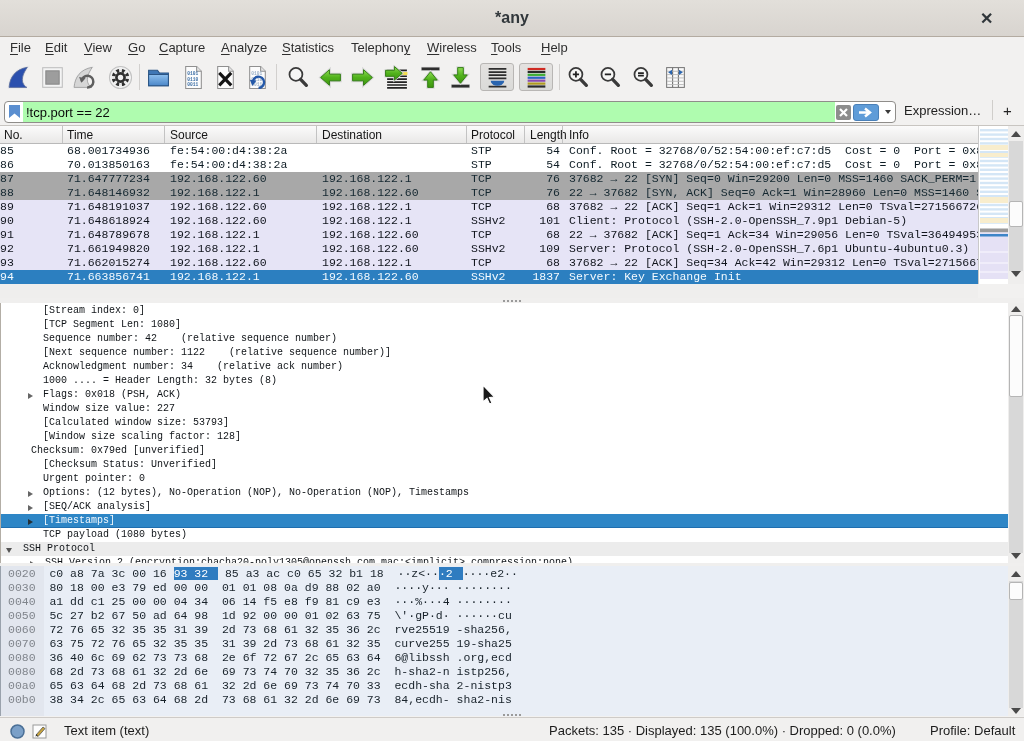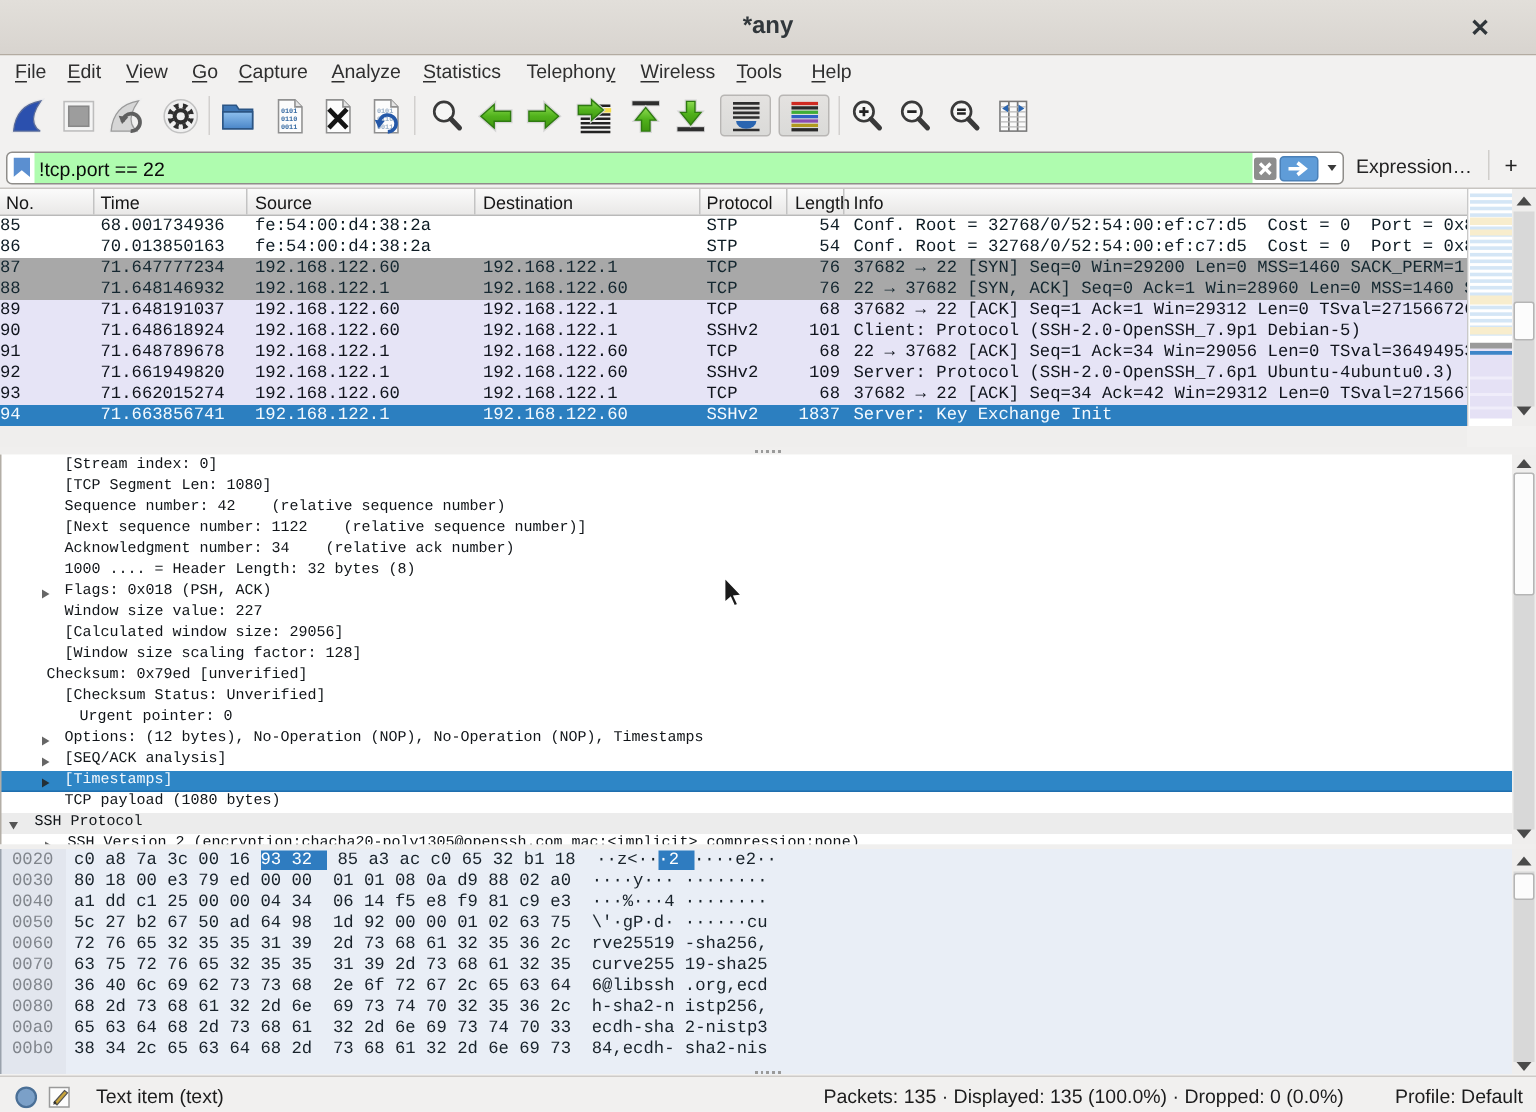--- a/index.html
+++ b/index.html
@@ -385,25 +385,25 @@
   </div>
 <div class="abs" id="details">
     <div class="abs dline" style="top:1px"><span class="tx" style="left:43px">[Stream index: 0]</span></div>
     <div class="abs dline" style="top:15px"><span class="tx" style="left:43px">[TCP Segment Len: 1080]</span></div>
     <div class="abs dline" style="top:29px"><span class="tx" style="left:43px">Sequence number: 42    (relative sequence number)</span></div>
     <div class="abs dline" style="top:43px"><span class="tx" style="left:43px">[Next sequence number: 1122    (relative sequence number)]</span></div>
     <div class="abs dline" style="top:57px"><span class="tx" style="left:43px">Acknowledgment number: 34    (relative ack number)</span></div>
     <div class="abs dline" style="top:71px"><span class="tx" style="left:43px">1000 .... = Header Length: 32 bytes (8)</span></div>
     <div class="abs dline" style="top:85px"><span class="exp" style="left:28px;"></span><span class="tx" style="left:43px">Flags: 0x018 (PSH, ACK)</span></div>
     <div class="abs dline" style="top:99px"><span class="tx" style="left:43px">Window size value: 227</span></div>
-    <div class="abs dline" style="top:113px"><span class="tx" style="left:43px">[Calculated window size: 29056]</span></div>
+    <div class="abs dline" style="top:113px"><span class="tx" style="left:43px">[Calculated window size: 53793]</span></div>
     <div class="abs dline" style="top:127px"><span class="tx" style="left:43px">[Window size scaling factor: 128]</span></div>
     <div class="abs dline" style="top:141px"><span class="tx" style="left:31px">Checksum: 0x79ed [unverified]</span></div>
     <div class="abs dline" style="top:155px"><span class="tx" style="left:43px">[Checksum Status: Unverified]</span></div>
-    <div class="abs dline" style="top:169px"><span class="tx" style="left:53px">Urgent pointer: 0</span></div>
+    <div class="abs dline" style="top:169px"><span class="tx" style="left:43px">Urgent pointer: 0</span></div>
     <div class="abs dline" style="top:183px"><span class="exp" style="left:28px;"></span><span class="tx" style="left:43px">Options: (12 bytes), No-Operation (NOP), No-Operation (NOP), Timestamps</span></div>
     <div class="abs dline dsel" style="top:211px"><span class="exp" style="left:28px;border-left-color:#243037;"></span><span class="tx" style="left:43px">[Timestamps]</span></div>
     <div class="abs dline" style="top:197px"><span class="exp" style="left:28px;"></span><span class="tx" style="left:43px">[SEQ/ACK analysis]</span></div>
     <div class="abs dline" style="top:225px"><span class="tx" style="left:43px">TCP payload (1080 bytes)</span></div>
     <div class="abs dline dssh" style="top:239px"><span class="expd" style="left:6px"></span><span class="tx" style="left:23px">SSH Protocol</span></div>
     <div class="abs dline" style="top:253px"><span class="exp" style="left:30px;"></span><span class="tx" style="left:45px">SSH Version 2 (encryption:chacha20-poly1305@openssh.com mac:&lt;implicit&gt; compression:none)</span></div>
   </div>
 <div class="abs" style="left:0;top:303px;width:1px;height:260px;background:#b3aea6"></div>
 <div class="abs" id="det-sb">
     <div class="abs sbv" style="left:1008px;top:303px;height:260px"></div>

